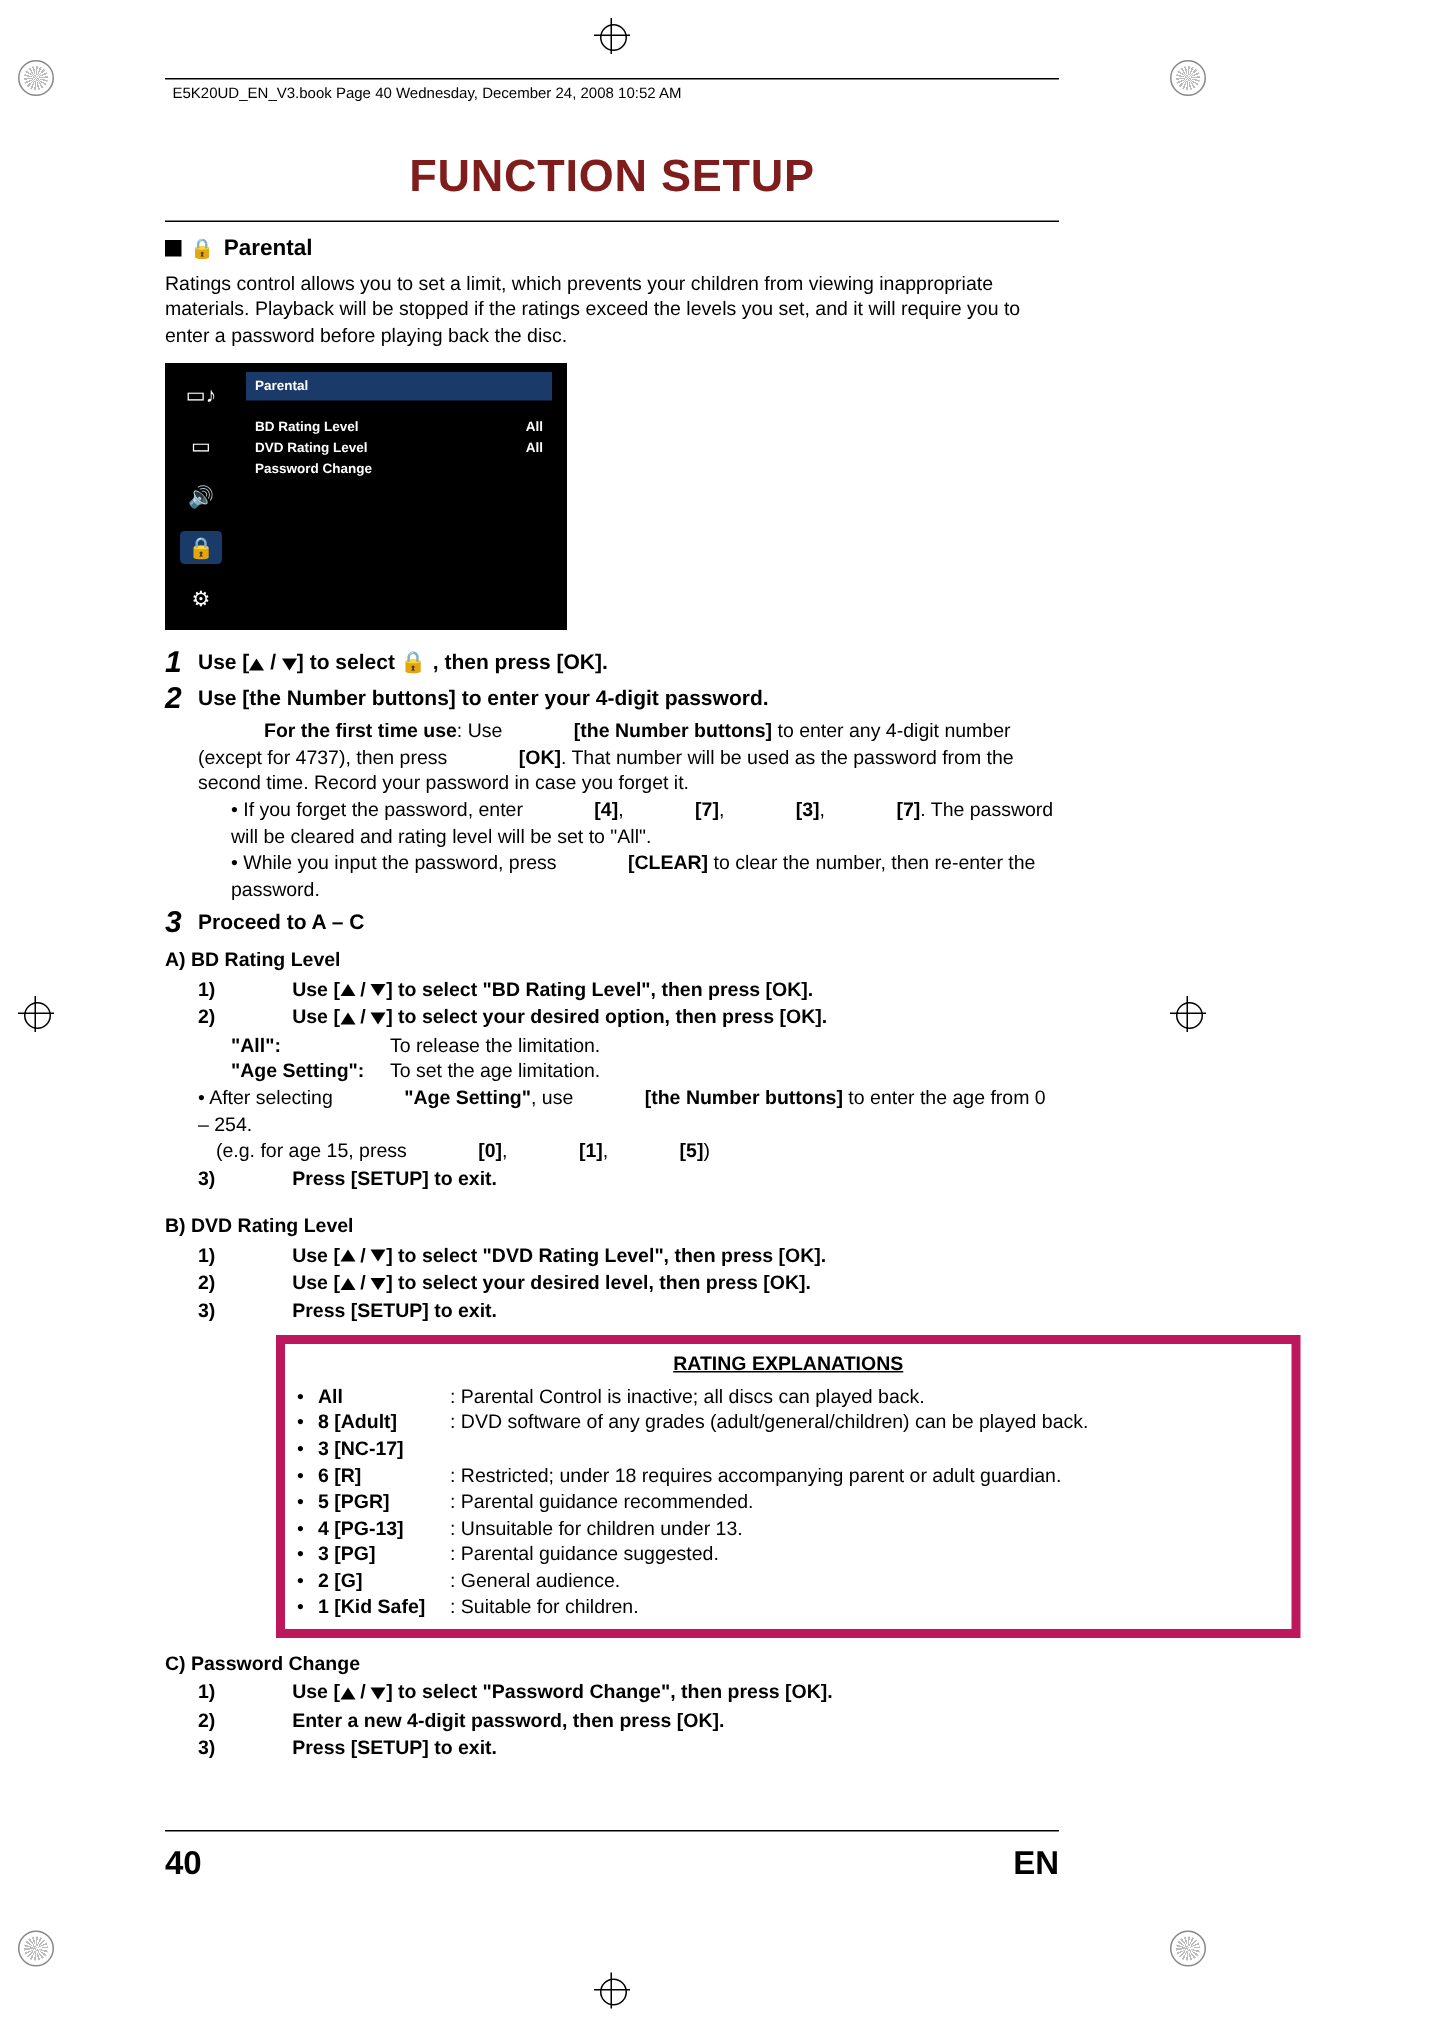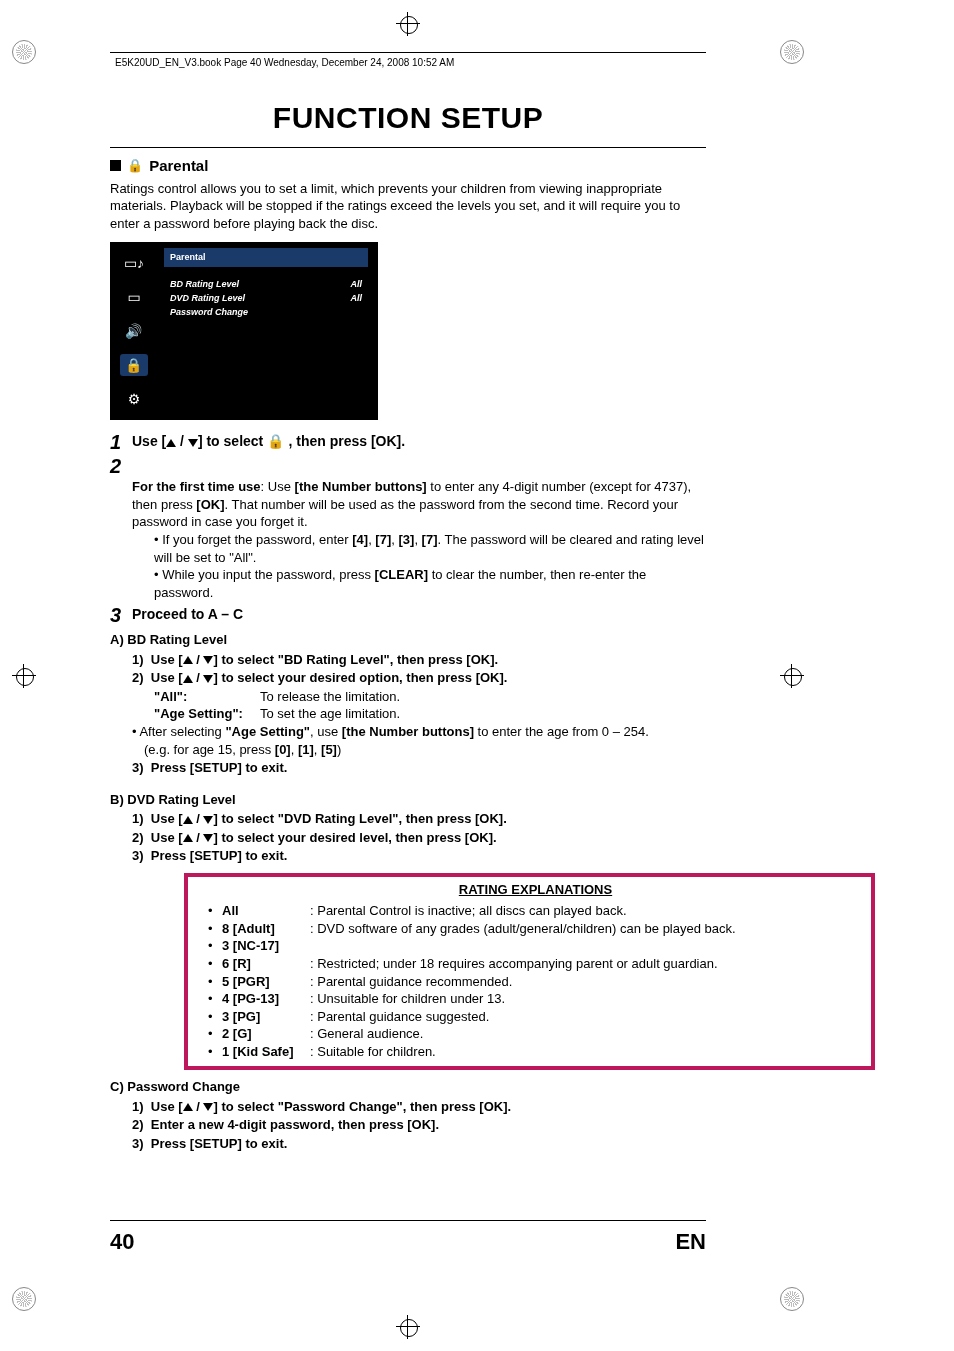--- a/index.html
+++ b/index.html
@@ -24,21 +24,21 @@
     border-top: 1px solid #000;
   }
   .header-caption {
     position: absolute;
     top: 56px; left: 115px;
     font-size: 10px;
   }
   .title {
     font-size: 30px;
     font-weight: bold;
-    color: #000000;
+    color: #7f1d1d;
     text-align: center;
     margin: 18px 0 8px 0;
     letter-spacing: 0.5px;
   }
   .hr {
     border: 0; border-top: 1.5px solid #000; margin: 0 0 8px 0;
   }
   .section-head {
     font-size: 15px; font-weight: bold; margin: 6px 0 4px 0;
     display: flex; align-items: center; gap: 6px;
@@ -49,40 +49,40 @@
   .menu-img {
     width: 268px; background: #000; color: #fff;
     margin: 6px 0 12px 0; font-size: 9px;
   }
   .menu-img-inner { display: flex; }
   .menu-side { width: 48px; padding: 10px 0; display:flex; flex-direction:column; align-items:center; gap:12px; }
   .menu-side .side-ico { width:28px; height:22px; display:flex; align-items:center; justify-content:center; color:#fff; font-size:14px; }
   .menu-side .side-ico.active { background:#1a3a6a; border-radius:3px; }
   .menu-main { flex:1; padding: 6px 10px 30px 6px; }
   .menu-title { background:#1a3a6a; font-weight:bold; padding:3px 6px; margin-bottom:10px; }
-  .menu-row { display:flex; justify-content:space-between; padding:1px 6px; font-weight:bold;font-style:italic; }
+  .menu-row { display:flex; justify-content:space-between; padding:1px 6px; font-weight:bold; }
   .menu-row span:first-child { width: 110px; }
 
   .step-line { display:flex; align-items:flex-start; gap:6px; margin: 4px 0 2px 0; }
   .step-num { font-size: 20px; font-weight: bold; font-style: italic; color:#000; line-height:1; width:16px; }
   .step-text { font-size: 14px; font-weight: bold; }
   .body-block { margin-left: 22px; }
-  .bold { font-weight: bold; }
+  .bold { font-weight: bold; margin-left: 44px; }
   .sub-letter { font-size: 13px; font-weight: bold; margin: 6px 0 2px 0; }
   .numlist { margin: 0 0 0 22px; padding:0; }
   .numlist li { list-style: none; margin: 1px 0; }
   .numlist .n { font-weight:bold; }
   .def-row { display:flex; margin-left: 44px; }
   .def-row .k { width: 106px; font-weight:bold; }
   .bullet { margin-left: 22px; }
   .bullet::before { content:"• "; }
 
   .rating-box {
-    border: 4px solid #be185d; margin: 8px 0 8px 74px; width: 655px;
-    padding: 4px 8px 6px 20px; font-size: 13px;
+    border: 6px solid #be185d; margin: 8px 0 8px 74px; width: 655px;
+    padding: 4px 8px 6px 8px; font-size: 13px;
   }
   .rating-title { text-align:center; font-weight:bold; text-decoration: underline; margin-bottom:4px; }
   .rating-row { display:flex; align-items:flex-start; }
   .rating-row .dot { width:14px; }
   .rating-row .lvl { width: 88px; font-weight:bold; }
   .rating-row .desc { flex:1; }
 
   .footer { position:absolute; bottom: 94px; left:110px; right:110px; display:flex; justify-content:space-between; border-top:1.5px solid #000; padding-top:6px; font-size:22px; font-weight:bold; }
 
   .crop-mark { position:absolute; width:24px; height:24px; }
@@ -182,20 +182,21 @@
 
   <div class="step-line">
     <div class="step-num">1</div>
     <div class="step-text">
       <span>Use [</span><span class="tri-up"></span><span> / </span><span class="tri-down"></span><span>] to select </span><span>🔒</span><span> , then press [OK].</span>
     </div>
   </div>
 
   <div class="step-line">
     <div class="step-num">2</div>
+    <div class="step-text">Use [the Number buttons] to enter your 4-digit password.</div>
   </div>
   <div class="body-block">
     <span class="bold">For the first time use</span><span>: Use </span><span class="bold">[the Number buttons]</span><span> to enter any 4-digit number (except for 4737), then press </span><span class="bold">[OK]</span><span>. That number will be used as the password from the second time. Record your password in case you forget it.</span>
     <div class="bullet"><span>If you forget the password, enter </span><span class="bold">[4]</span><span>, </span><span class="bold">[7]</span><span>, </span><span class="bold">[3]</span><span>, </span><span class="bold">[7]</span><span>. The password will be cleared and rating level will be set to "All".</span></div>
     <div class="bullet"><span>While you input the password, press </span><span class="bold">[CLEAR]</span><span> to clear the number, then re-enter the password.</span></div>
   </div>
 
   <div class="step-line">
     <div class="step-num">3</div>
     <div class="step-text">Proceed to A – C</div>

